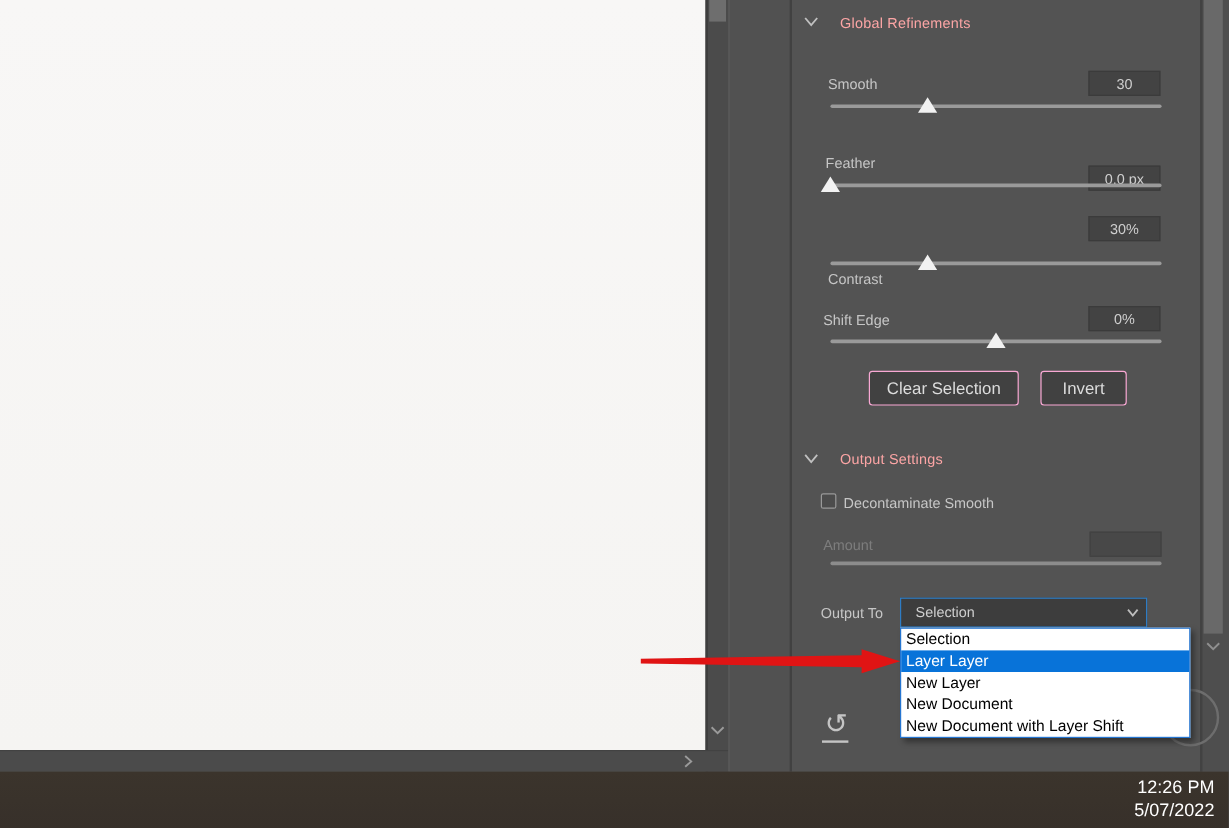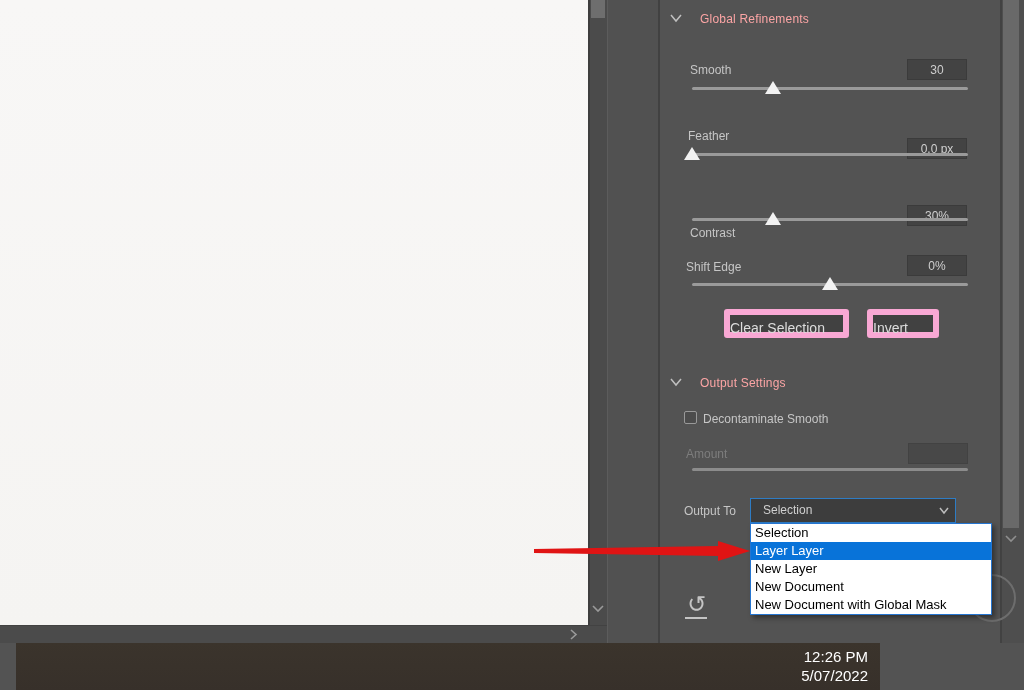--- a/index.html
+++ b/index.html
@@ -20,21 +20,21 @@
   
   .panel { left:658px; top:0; width:366px; height:643px; background:#535353; border-left:2px solid #414141; }
   .sec-title { position:absolute; font-size:12px; color:#fca5a5; letter-spacing:.2px; }
   .lbl { position:absolute; font-size:12px; color:#c6c6c6; }
   .lbl.dim { color:#7d7d7d; }
   .valbox { position:absolute; width:60px; height:21px; background:#434343; border:1px solid #3b3b3b; color:#cfcfcf; font-size:12px; text-align:center; line-height:20px; }
   .valbox.dim { background:#484848; border-color:#424242; }
   .track { position:absolute; width:276px; height:3px; background:#9a9a9a; border-radius:2px; }
   .track.dim { background:#8c8c8c; }
   .thumb { position:absolute; width:0; height:0; border-left:8px solid transparent; border-right:8px solid transparent; border-bottom:13px solid #f2f2f2; }
-  .psbtn { position:absolute; background:#414141; border:6px solid #f9a8d4; border-radius:3px; color:#dcdcdc; font-size:14px; text-align:left; cursor:pointer; }
+  .psbtn { position:absolute; background:#414141; border:1px solid #f9a8d4; border-radius:3px; color:#dcdcdc; font-size:14px; text-align:center; cursor:pointer; }
   .checkbox { position:absolute; left:684px; top:411px; width:13px; height:13px; border:1px solid #999999; border-radius:2px; background:#4c4c4c; }
 
   
   .select { position:absolute; left:750px; top:498px; width:206px; height:25px; background:#3d3d3d; border:1px solid #2e7cc4; color:#cfcfcf; font-size:12px; line-height:23px; padding-left:12px; }
   .select-chevron { position:absolute; left:938px; top:506px; }
 
   
   .ddlist { position:absolute; left:750px; top:523px; width:242px; background:#ffffff; border:1px solid #2575d0; box-shadow:3px 3px 5px rgba(0,0,0,.4); z-index:10; }
   .dditem { height:18px; line-height:18px; font-size:13px; color:#000000; padding-left:4px; white-space:nowrap; }
   .dditem.selected { background:#0873d9; color:#ffffff; }
@@ -47,21 +47,21 @@
   .part-circle { left:968px; top:574px; width:48px; height:48px; border:2px solid #6d6d6d; border-radius:50%; z-index:4; background:transparent; }
 
   
   .reset { left:682px; top:592px; width:30px; height:32px; color:#c4c4c4; font-size:23px; line-height:24px; text-align:center; font-family:"DejaVu Sans",sans-serif; cursor:pointer; }
   .reset-underline { left:685px; top:617px; width:22px; height:2px; background:#c4c4c4; }
 
   
   .arrow { left:530px; top:538px; z-index:15; }
 
   
-  .taskbar { left:16px; top:643px; width:864px; height:47px; background:linear-gradient(180deg,#3b342c 0%,#37302a 100%); z-index:30; }
+  .taskbar { left:0; top:643px; width:1024px; height:47px; background:linear-gradient(180deg,#3b342c 0%,#37302a 100%); z-index:30; }
   .clock { position:absolute; right:12px; top:4px; text-align:right; color:#ffffff; font-size:15px; line-height:19px; }
 </style>
 </head>
 <body>
 
 <div class="abs canvas"></div>
 
 <div class="abs v-scroll"></div>
 <div class="abs v-scroll-thumb"></div>
 <svg class="abs scroll-chevron" style="left:591px;top:603px;" width="14" height="10" viewBox="0 0 14 10">
@@ -86,21 +86,21 @@
 <div class="valbox" style="left:907px;top:59px;">30</div>
 <div class="track" style="left:692px;top:87px;"></div>
 <div class="thumb" style="left:765px;top:81px;"></div>
 
 <div class="lbl" style="left:688px;top:129px;">Feather</div>
 <div class="valbox" style="left:907px;top:138px;">0.0 px</div>
 <div class="track" style="left:692px;top:153px;"></div>
 <div class="thumb" style="left:684px;top:147px;"></div>
 
 <div class="lbl" style="left:690px;top:194px;margin-top:32px;">Contrast</div>
-<div class="valbox" style="left:907px;top:205px;">30%</div>
+<div class="valbox" style="left:907px;top:180px;">30%</div>
 <div class="track" style="left:692px;top:218px;"></div>
 <div class="thumb" style="left:765px;top:212px;"></div>
 
 <div class="lbl" style="left:686px;top:260px;">Shift Edge</div>
 <div class="valbox" style="left:907px;top:255px;">0%</div>
 <div class="track" style="left:692px;top:283px;"></div>
 <div class="thumb" style="left:822px;top:277px;"></div>
 
 <div class="psbtn" style="left:724px;top:309px;width:125px;height:29px;line-height:27px;">Clear Selection</div>
 <div class="psbtn" style="left:867px;top:309px;width:72px;height:29px;line-height:27px;">Invert</div>
@@ -123,21 +123,21 @@
     <polyline points="2,2 6,7 10,2" fill="none" stroke="#bdbdbd" stroke-width="1.5"></polyline>
   </svg>
 
 <div class="abs part-circle"></div>
 
 <div class="ddlist">
   <div class="dditem">Selection</div>
   <div class="dditem selected">Layer Layer</div>
   <div class="dditem">New Layer</div>
   <div class="dditem">New Document</div>
-  <div class="dditem">New Document with Global Mask</div>
+  <div class="dditem">New Document with Layer Shift</div>
 </div>
 
 <div class="abs p-scroll"></div>
 <div class="abs p-scroll-thumb"></div>
 <svg class="abs" style="left:1003px;top:533px;z-index:3" width="16" height="11" viewBox="0 0 16 11">
     <polyline points="3,3 8,8 13,3" fill="none" stroke="#8f8f8f" stroke-width="1.6"></polyline>
   </svg>
 
 <div class="abs reset">↺</div>
 <div class="abs reset-underline"></div>

